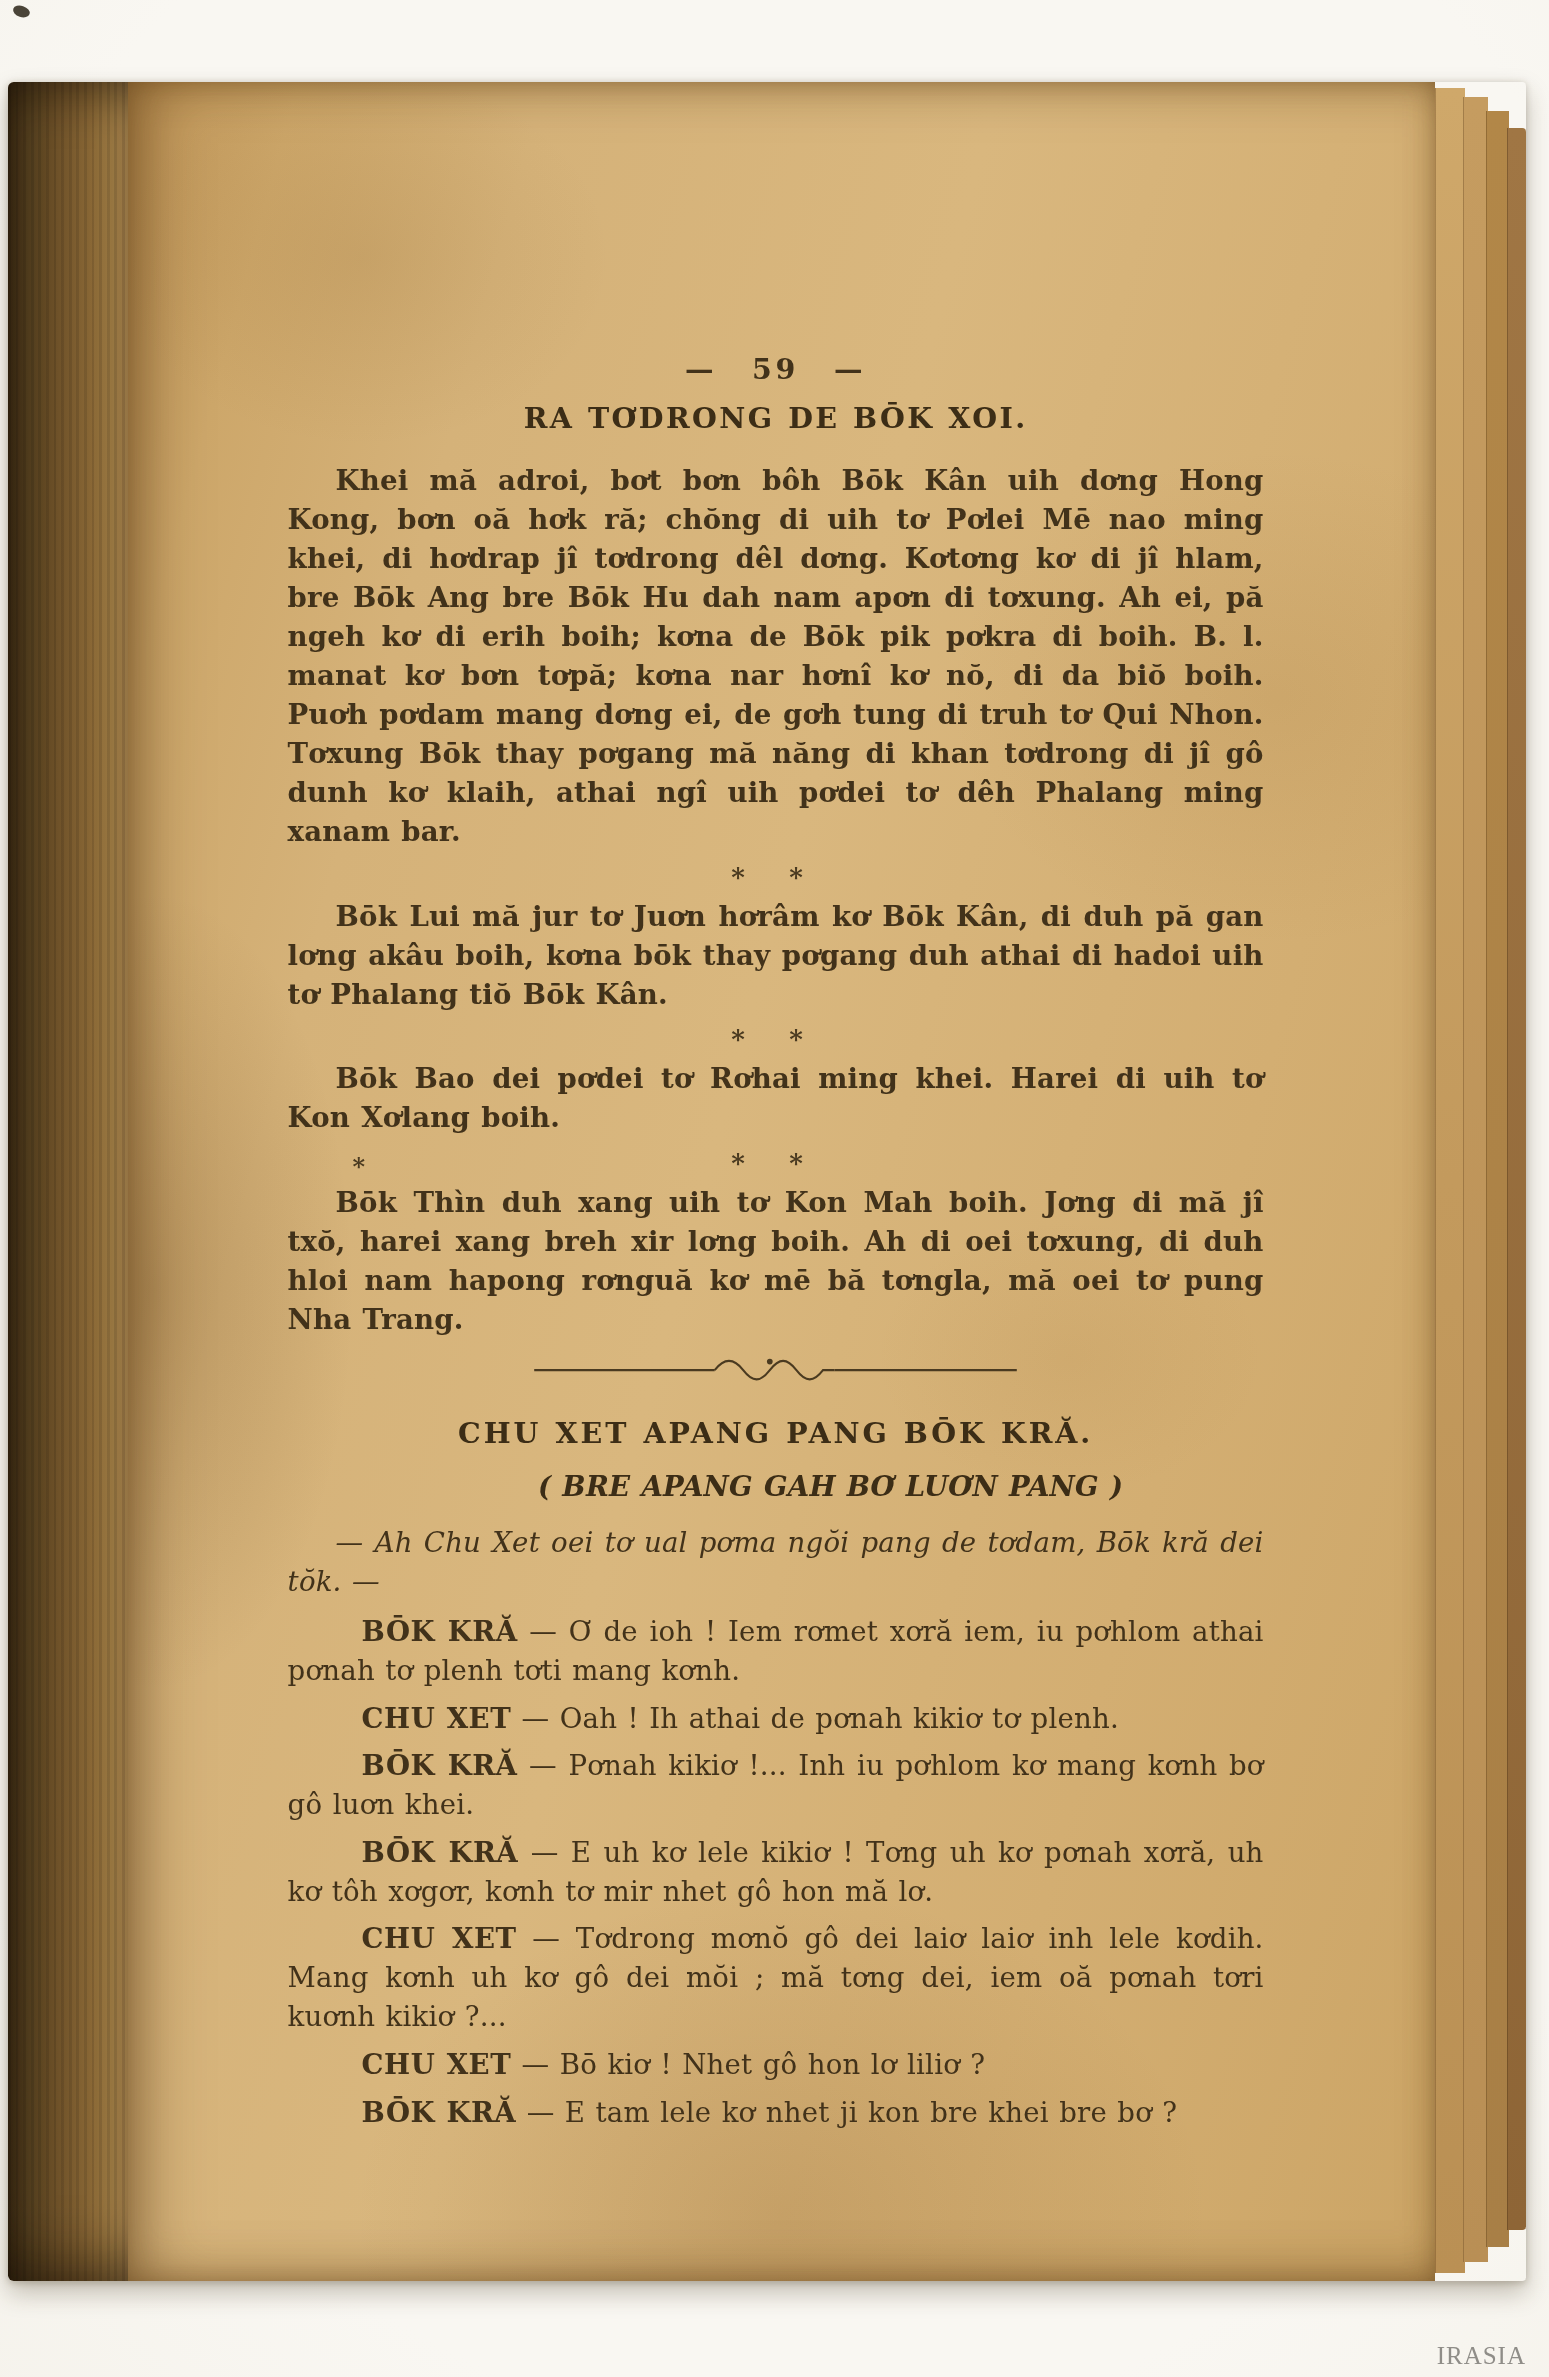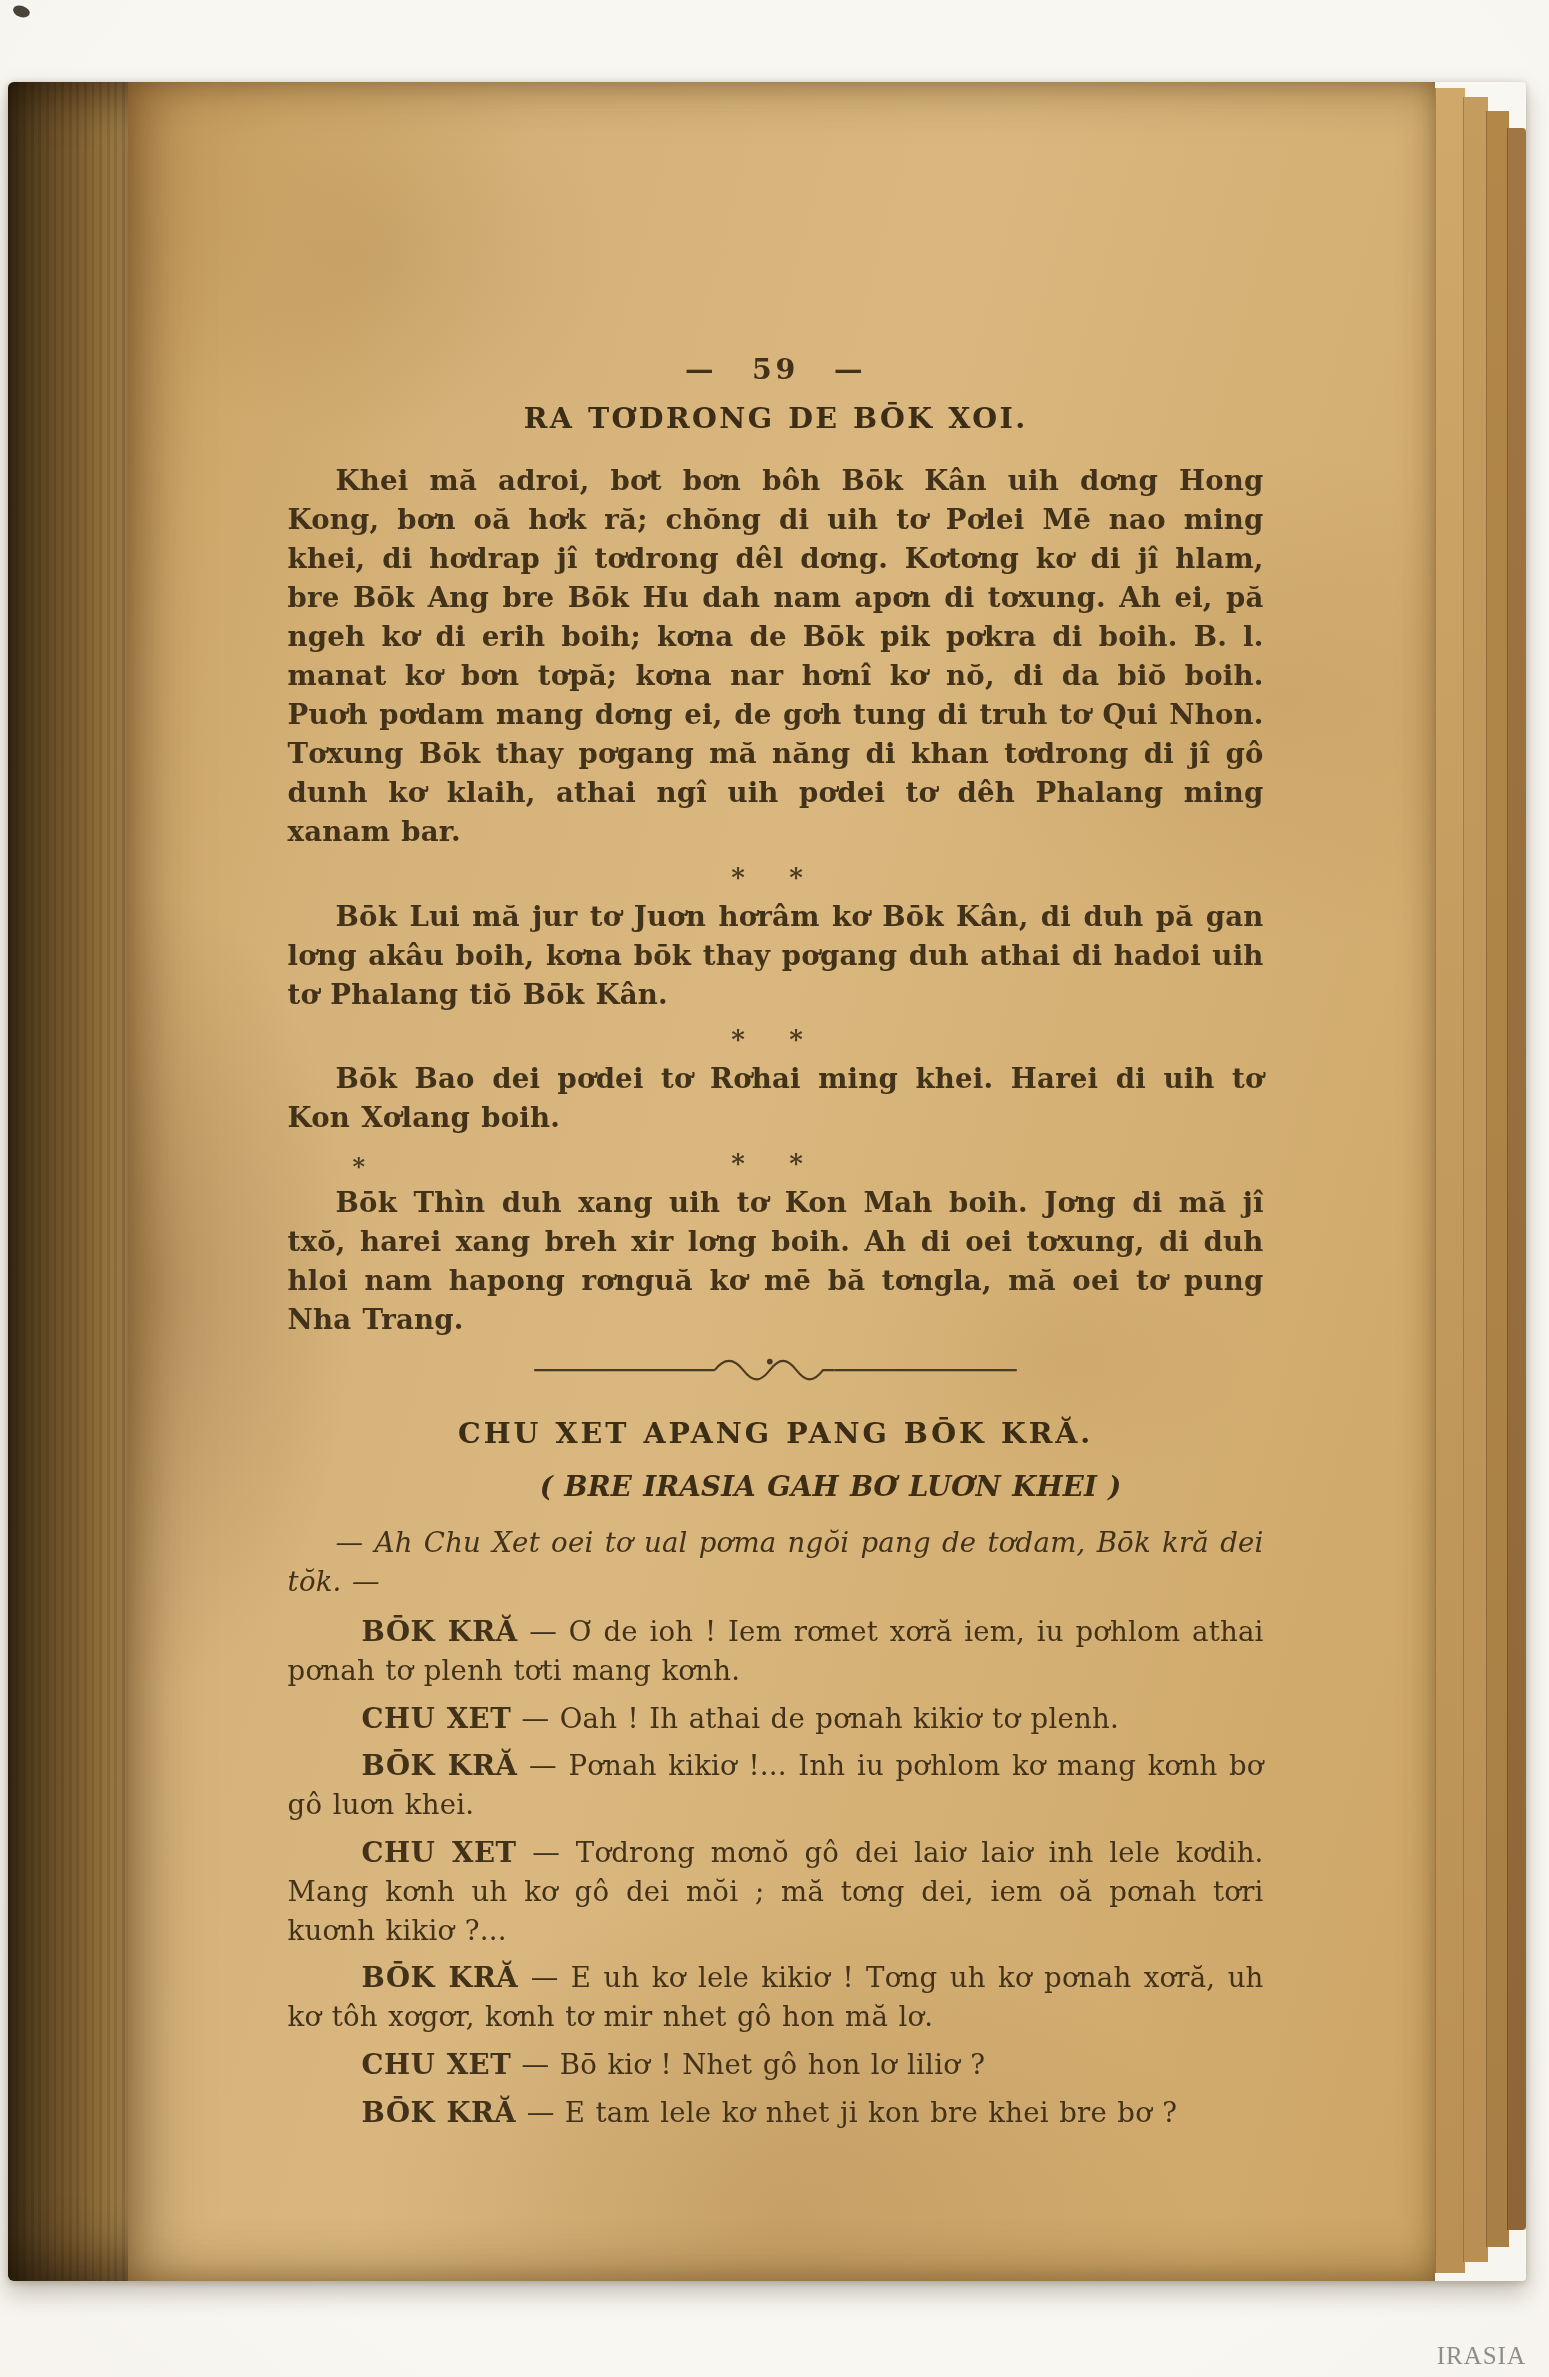--- a/index.html
+++ b/index.html
@@ -149,47 +149,47 @@
           <svg width="495" height="28.5" viewBox="0 0 520 30" aria-hidden="true">
             <path d="M6 18 L196 18" stroke="#4a3a20" stroke-width="2.4" fill="none"></path>
             <path d="M196 18 C206 5, 216 5, 226 18 S 244 31, 254 18 S 272 5, 282 18 S 300 31, 310 18 L322 18" stroke="#4a3a20" stroke-width="2.2" fill="none"></path>
             <circle cx="254" cy="9" r="3" fill="#4a3a20"></circle>
             <path d="M322 18 L514 18" stroke="#4a3a20" stroke-width="2.4" fill="none"></path>
           </svg>
         </div>
 
         <div class="h2">CHU XET APANG PANG BŌK KRĂ.</div>
 
-        <div class="subtitle">( BRE IRASIA GAH BƠ LUƠN KHEI )</div>
+        <div class="subtitle">( BRE APANG GAH BƠ LUƠN PANG )</div>
 
         <p class="stage">— Ah Chu Xet oei tơ ual pơma ngŏi pang de tơdam, Bōk kră dei tŏk. —</p>
 
         <p class="dialog">
           <span class="speaker">BŌK KRĂ</span>
           <span>— Ơ de ioh ! Iem rơmet xơră iem, iu pơhlom athai pơnah tơ plenh tơti mang kơnh.</span>
         </p>
 
         <p class="dialog">
           <span class="speaker">CHU XET</span>
           <span>— Oah ! Ih athai de pơnah kikiơ tơ plenh.</span>
         </p>
 
         <p class="dialog">
           <span class="speaker">BŌK KRĂ</span>
           <span>— Pơnah kikiơ !... Inh iu pơhlom kơ mang kơnh bơ gô luơn khei.</span>
         </p>
 
         <p class="dialog">
+          <span class="speaker">BŌK KRĂ</span>
+          <span>— E uh kơ lele kikiơ ! Tơng uh kơ pơnah xơră, uh kơ tôh xơgơr, kơnh tơ mir nhet gô hon mă lơ.</span>
+        </p>
+
+        <p class="dialog">
           <span class="speaker">CHU XET</span>
           <span>— Tơdrong mơnŏ gô dei laiơ laiơ inh lele kơdih. Mang kơnh uh kơ gô dei mŏi ; mă tơng dei, iem oă pơnah tơri kuơnh kikiơ ?...</span>
-        </p>
-
-        <p class="dialog">
-          <span class="speaker">BŌK KRĂ</span>
-          <span>— E uh kơ lele kikiơ ! Tơng uh kơ pơnah xơră, uh kơ tôh xơgơr, kơnh tơ mir nhet gô hon mă lơ.</span>
         </p>
 
         <p class="dialog">
           <span class="speaker">CHU XET</span>
           <span>— Bō kiơ ! Nhet gô hon lơ liliơ ?</span>
         </p>
 
         <p class="dialog">
           <span class="speaker">BŌK KRĂ</span>
           <span>— E tam lele kơ nhet ji kon bre khei bre bơ ?</span>

